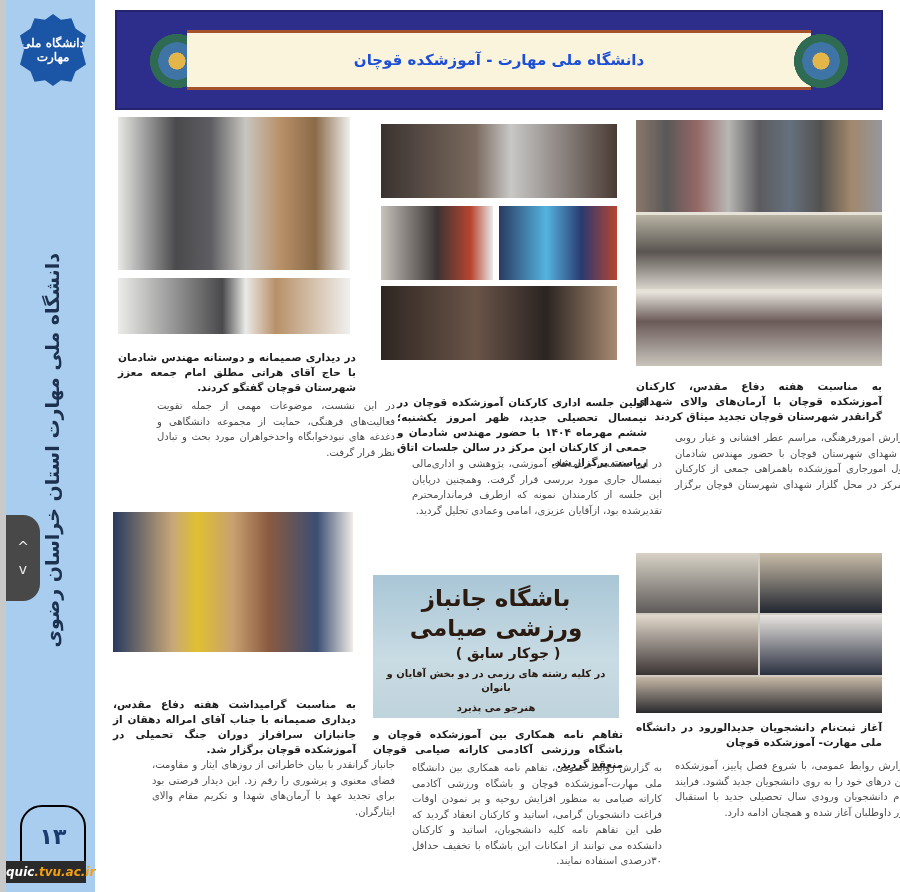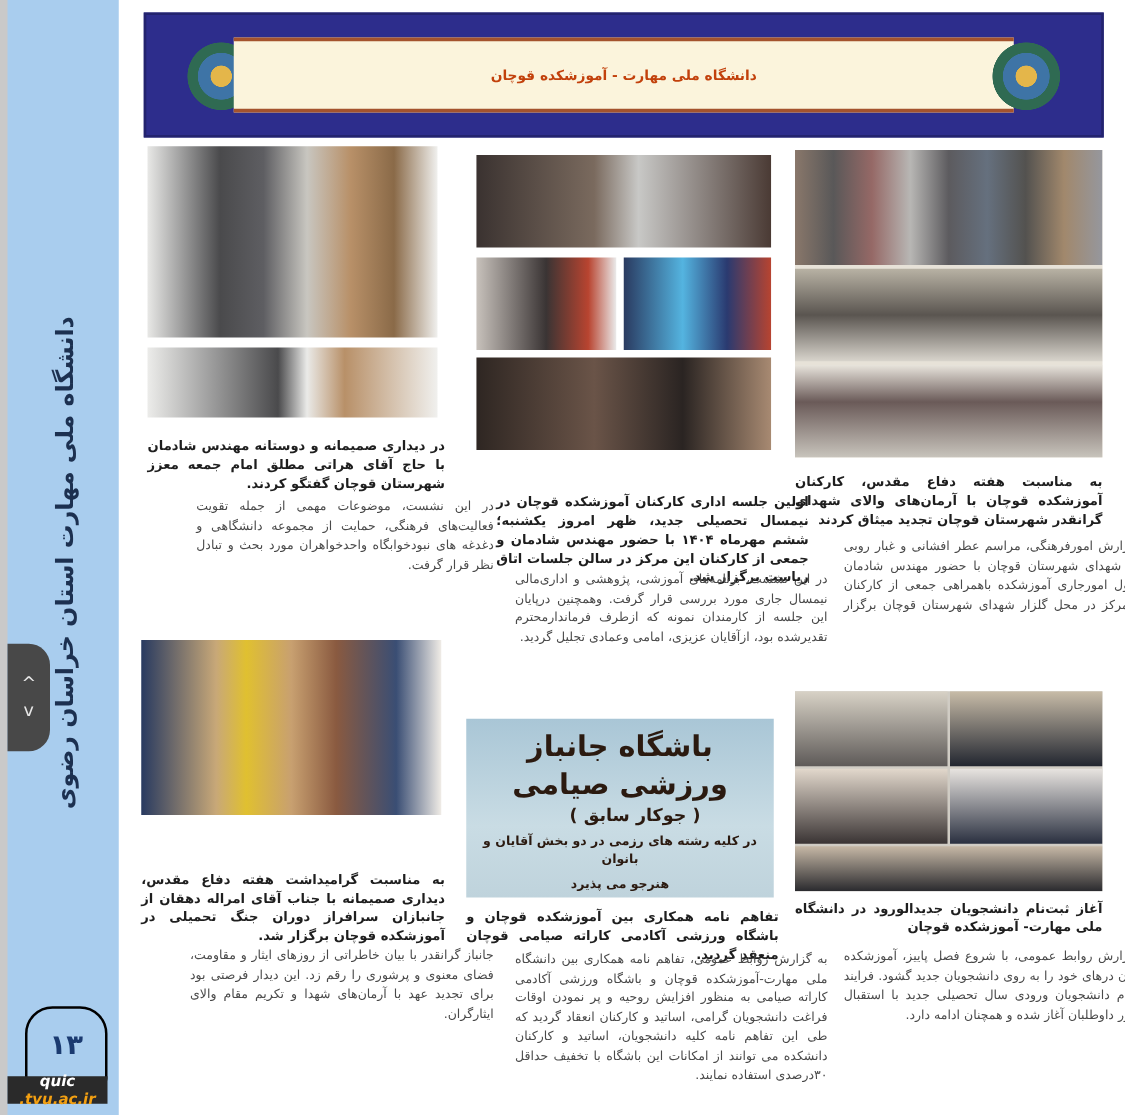--- a/index.html
+++ b/index.html
@@ -36,35 +36,35 @@
   .pager div { color: #e8e8e8; font-size: 14px; line-height: 14px; cursor: pointer; }
   .pagenum {
     position: absolute; left: 14px; top: 805px; width: 66px; height: 62px;
     border: 2px solid #000000; border-radius: 22px 22px 4px 4px;
     display: flex; align-items: center; justify-content: center;
     color: #1a3a70; font-size: 22px; font-weight: bold;
   }
   .url-badge {
     position: absolute; left: 0; top: 861px; width: 80px; height: 22px;
     background: #2a2a2a; color: #fff; font-size: 12px; font-weight: bold; font-style: italic;
-    display: flex; align-items: center; justify-content: center; flex-direction: column;
+    display: flex; align-items: center; justify-content: space-between;
   }
   .url-badge .hl { color: #f3a012; }
 
   
   .banner {
     position: absolute; left: 115px; top: 10px; width: 768px; height: 100px;
     background: #2d2d8c; border: 2px solid #23236e;
   }
   .banner-inner {
     position: absolute; left: 70px; right: 70px; top: 18px; bottom: 18px;
     background: #fbf4dc; border-top: 3px solid #a4532d; border-bottom: 3px solid #a4532d;
     display: flex; align-items: center; justify-content: center;
   }
-  .banner-inner span { font-size: 11px; font-weight: bold; color: #c2410c; direction: rtl; }
+  .banner-inner span { font-size: 15px; font-weight: bold; color: #1d4ed8; direction: rtl; }
   .orn {
     position: absolute; top: 20px; width: 72px; height: 58px;
     background: radial-gradient(circle, #e4b64a 0 18%, #3e74a6 19% 40%, #2f6a52 41% 58%, transparent 59%);
   }
   .orn.left { left: 24px; }
   .orn.right { right: 24px; }
   .photo { position: absolute; overflow: hidden; }
   .ph { position: absolute; }
   .headline {
     position: absolute; font-size: 10.5px; font-weight: bold; color: #1e1e1e; line-height: 15px;
@@ -82,20 +82,23 @@
     text-align: center; direction: rtl; padding-top: 8px;
   }
   .poster .p1 { font-size: 23px; font-weight: bold; color: #2b1a10; line-height: 30px; }
   .poster .p2 { font-size: 14px; font-weight: bold; color: #2b1a10; margin-top: 2px; padding-left: 24px; }
   .poster .p3 { font-size: 10px; font-weight: bold; color: #2b1a10; margin-top: 6px; line-height: 14px; }
 </style>
 </head>
 <body>
 
 <div class="sidebar">
+  <div class="logo">
+    <span>دانشگاه ملی مهارت</span>
+  </div>
   <div class="vtitle">
     <span>دانشگاه ملی مهارت استان خراسان رضوی</span>
   </div>
   <div class="pager">
     <div>^</div>
     <div>v</div>
   </div>
   <div class="pagenum">
     <span>۱۳</span>
   </div>

